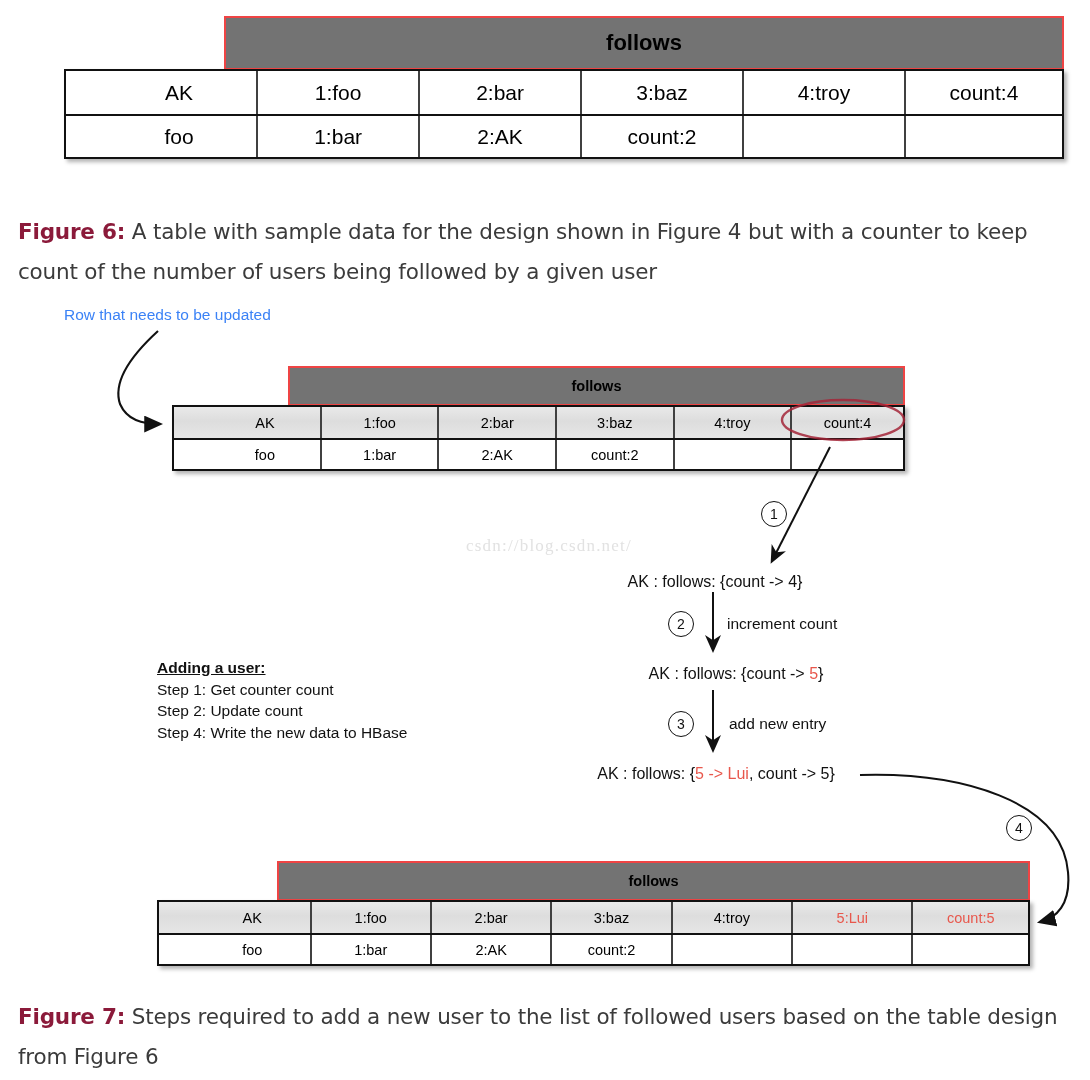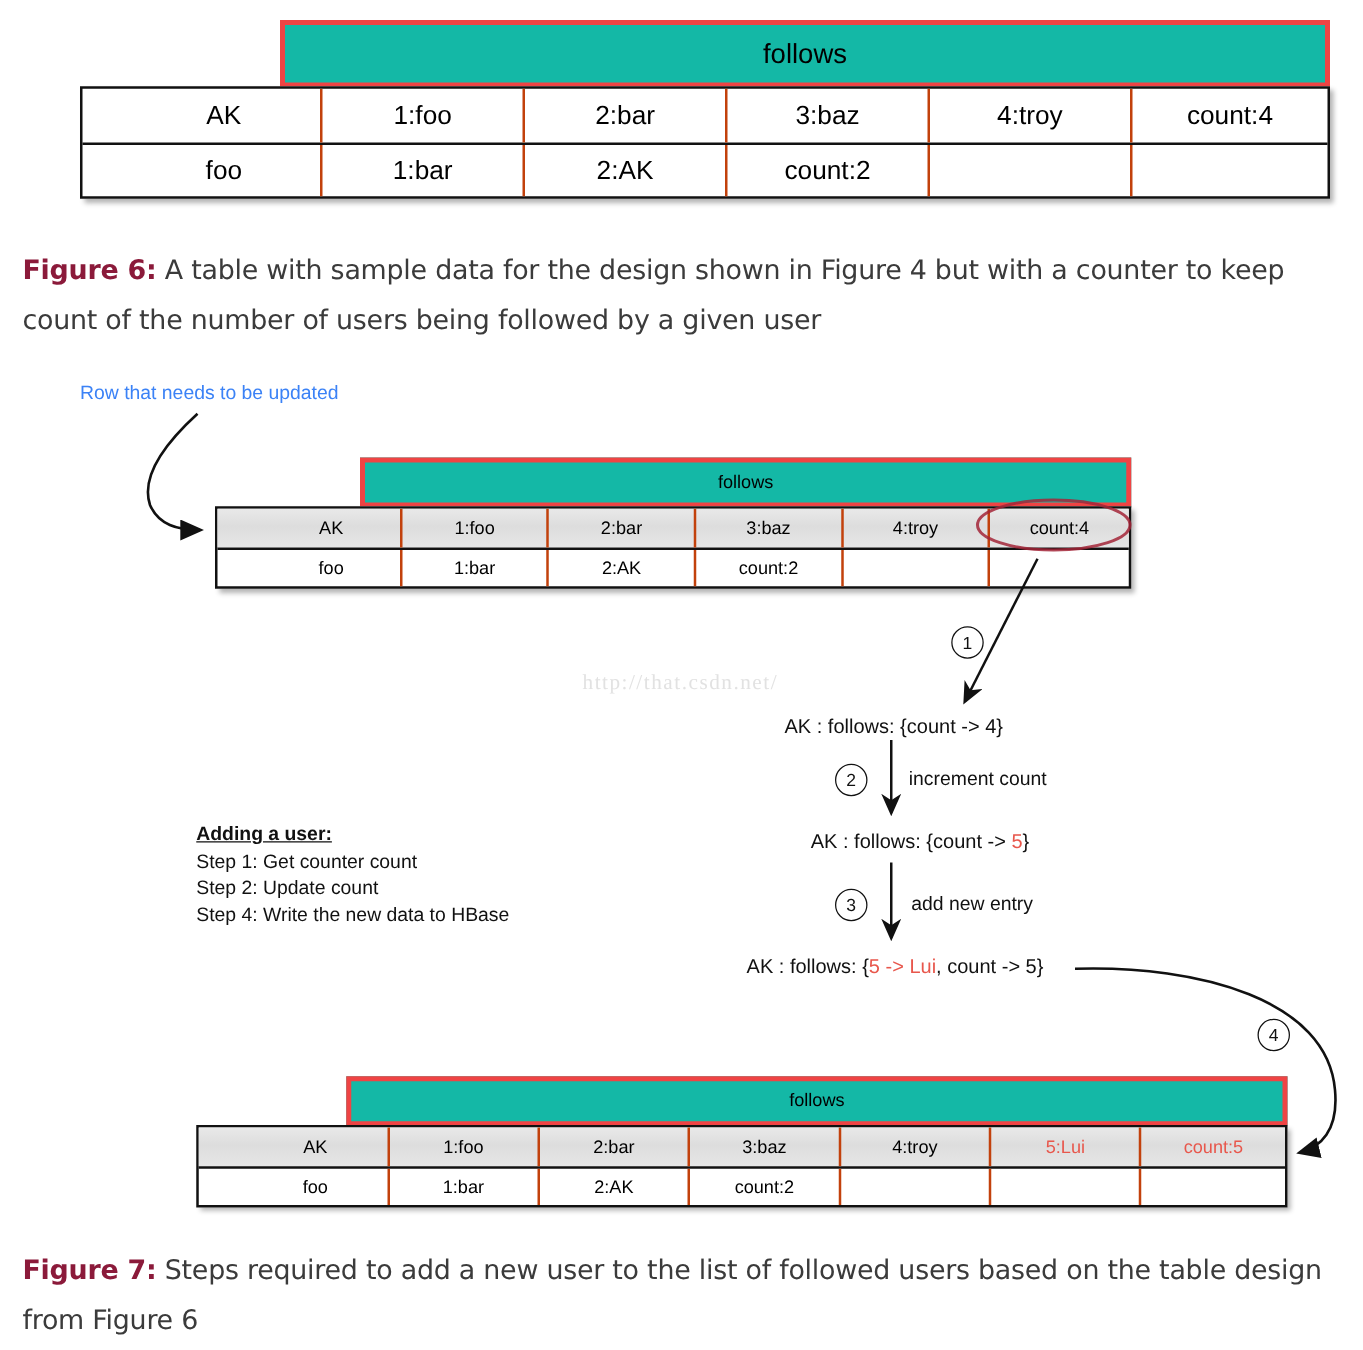--- a/index.html
+++ b/index.html
@@ -14,45 +14,45 @@
     position: relative;
     width: 1090px;
     height: 1080px;
     background: #ffffff;
   }
 
   
   .tbl { position: absolute; }
   .tbl .hdr {
     position: absolute;
-    border: 4px solid #ef4444;
-    background: #14b8a6;
+    border: 2px solid #ef4444;
+    background: #737373;
     display: flex;
     align-items: center;
     justify-content: center;
-    font-weight: normal;
+    font-weight: bold;
     color: #000;
   }
   .tbl .grid {
     position: absolute;
     border: 2px solid #111;
     background: #fff;
     box-shadow: 3px 3px 4px rgba(0,0,0,0.30);
   }
   .tbl .row { display: flex; padding-left: 36px; }
   .tbl .row + .row { border-top: 2px solid #111; }
   .tbl .cell {
     display: flex;
     align-items: center;
     justify-content: center;
     color: #000;
     overflow: hidden;
     white-space: nowrap;
   }
-  .tbl .cell + .cell { border-left: 2px solid #c2410c; }
+  .tbl .cell + .cell { border-left: 2px solid #404040; }
   .row.shaded { background: linear-gradient(180deg,#e9e9e9 0%,#dddddd 45%,#e6e6e6 100%); }
   .cell.red { color: #e8574c; }
 
   
   #fig6-table { left: 64px; top: 16px; }
   #fig6-table .hdr { left: 160px; top: 0px; width: 840px; height: 54px; font-size: 22px; }
   #fig6-table .grid { left: 0px; top: 53px; width: 1000px; height: 90px; }
   #fig6-table .row { height: 43px; }
   #fig6-table .cell { font-size: 21px; }
 
@@ -169,21 +169,21 @@
         <div class="cell" style="width:160px">foo</div>
         <div class="cell" style="width:168px">1:bar</div>
         <div class="cell" style="width:168px">2:AK</div>
         <div class="cell" style="width:168px">count:2</div>
         <div class="cell" style="width:168px"></div>
         <div class="cell" style="width:164px"></div>
       </div>
     </div>
   </div>
 
-  <div class="caption" id="fig6-caption" style="left:18px; top:197px; width:1072px;">
+  <div class="caption" id="fig6-caption" style="left:18px; top:212px; width:1072px;">
     <span class="figlabel">Figure 6:</span><span> A table with sample data for the design shown in Figure 4 but with a counter to keep count of the number of users being followed by a given user</span>
   </div>
 
   <div id="annot-note">Row that needs to be updated</div>
 
   <div class="tbl" id="fig7-table-top">
     <div class="hdr">follows</div>
     <div class="grid">
       <div class="row shaded">
         <div class="cell" style="width:115px">AK</div>
@@ -197,21 +197,21 @@
         <div class="cell" style="width:115px">foo</div>
         <div class="cell" style="width:123px">1:bar</div>
         <div class="cell" style="width:123px">2:AK</div>
         <div class="cell" style="width:123px">count:2</div>
         <div class="cell" style="width:123px"></div>
         <div class="cell" style="width:118px"></div>
       </div>
     </div>
   </div>
 
-  <div id="watermark">http://that.csdn.net/</div>
+  <div id="watermark">csdn://blog.csdn.net/</div>
 
   <div class="stepnum" style="left:761px; top:501px;">1</div>
   <div class="stepnum" style="left:668px; top:611px;">2</div>
   <div class="stepnum" style="left:668px; top:711px;">3</div>
   <div class="stepnum" style="left:1006px; top:815px;">4</div>
 
   <div class="flowline" style="left:715px; top:573px;">
     <span>AK : follows: {count -&gt; 4}</span><span class="hl"></span><span></span>
   </div>
   <div class="flowline" style="left:736px; top:665px;">

